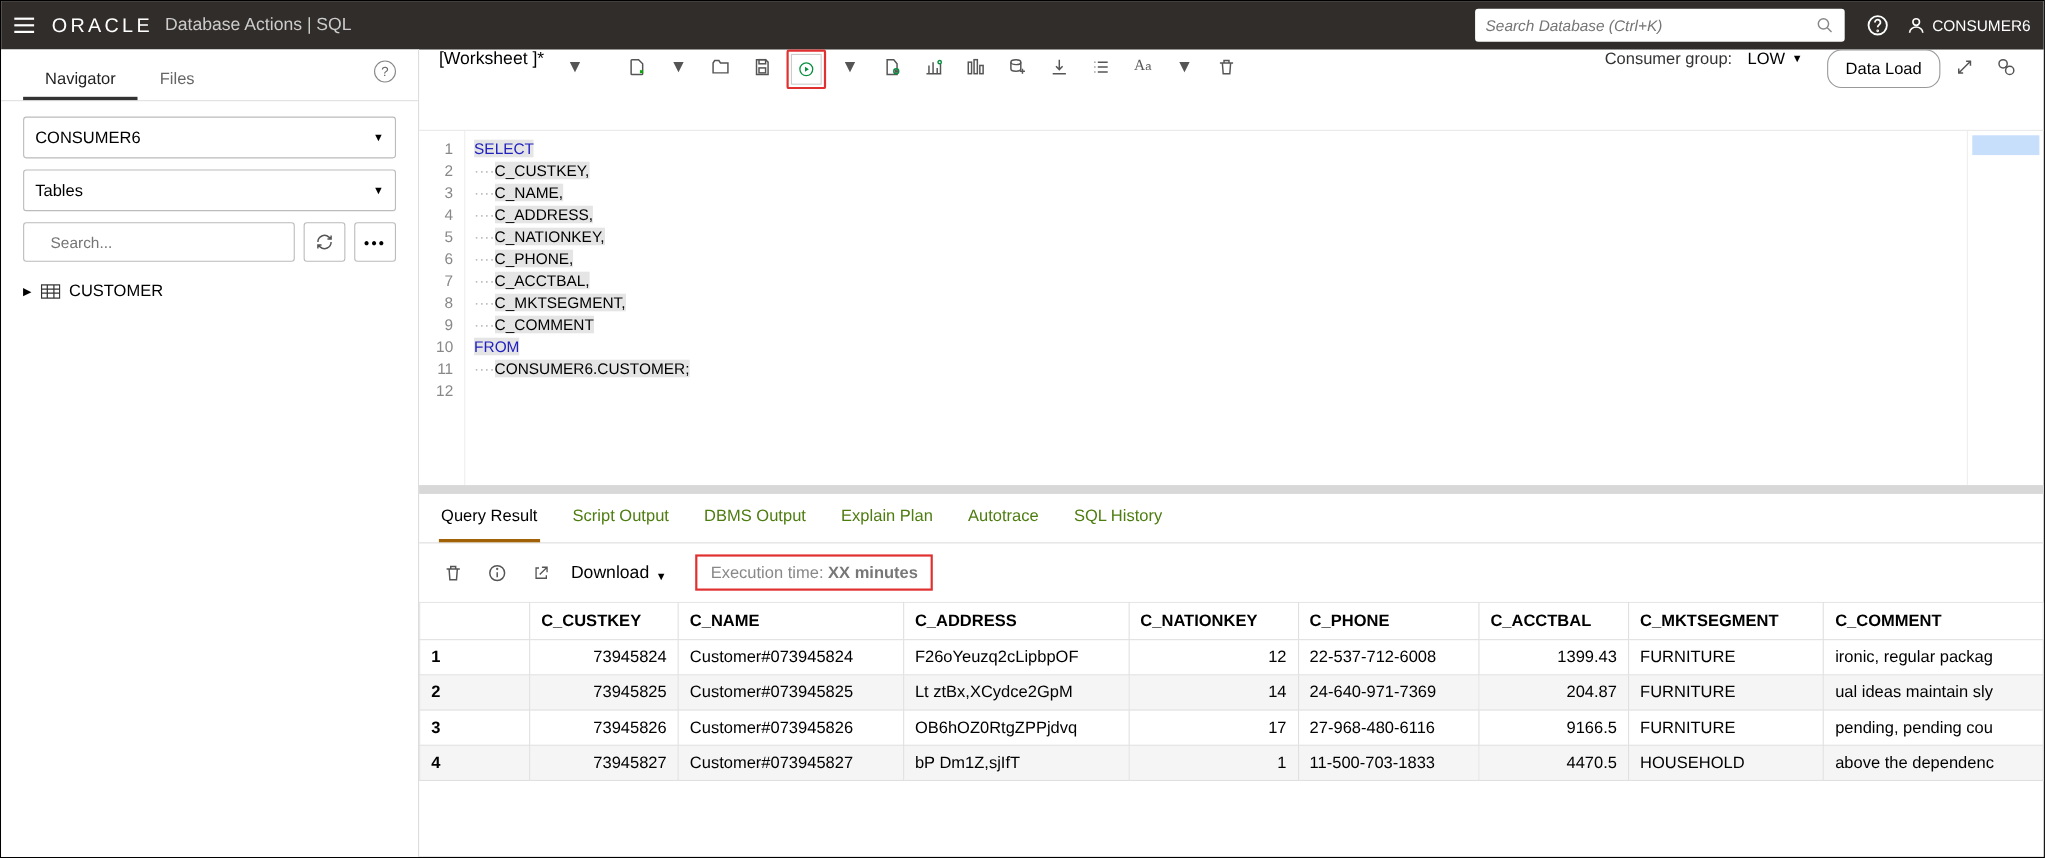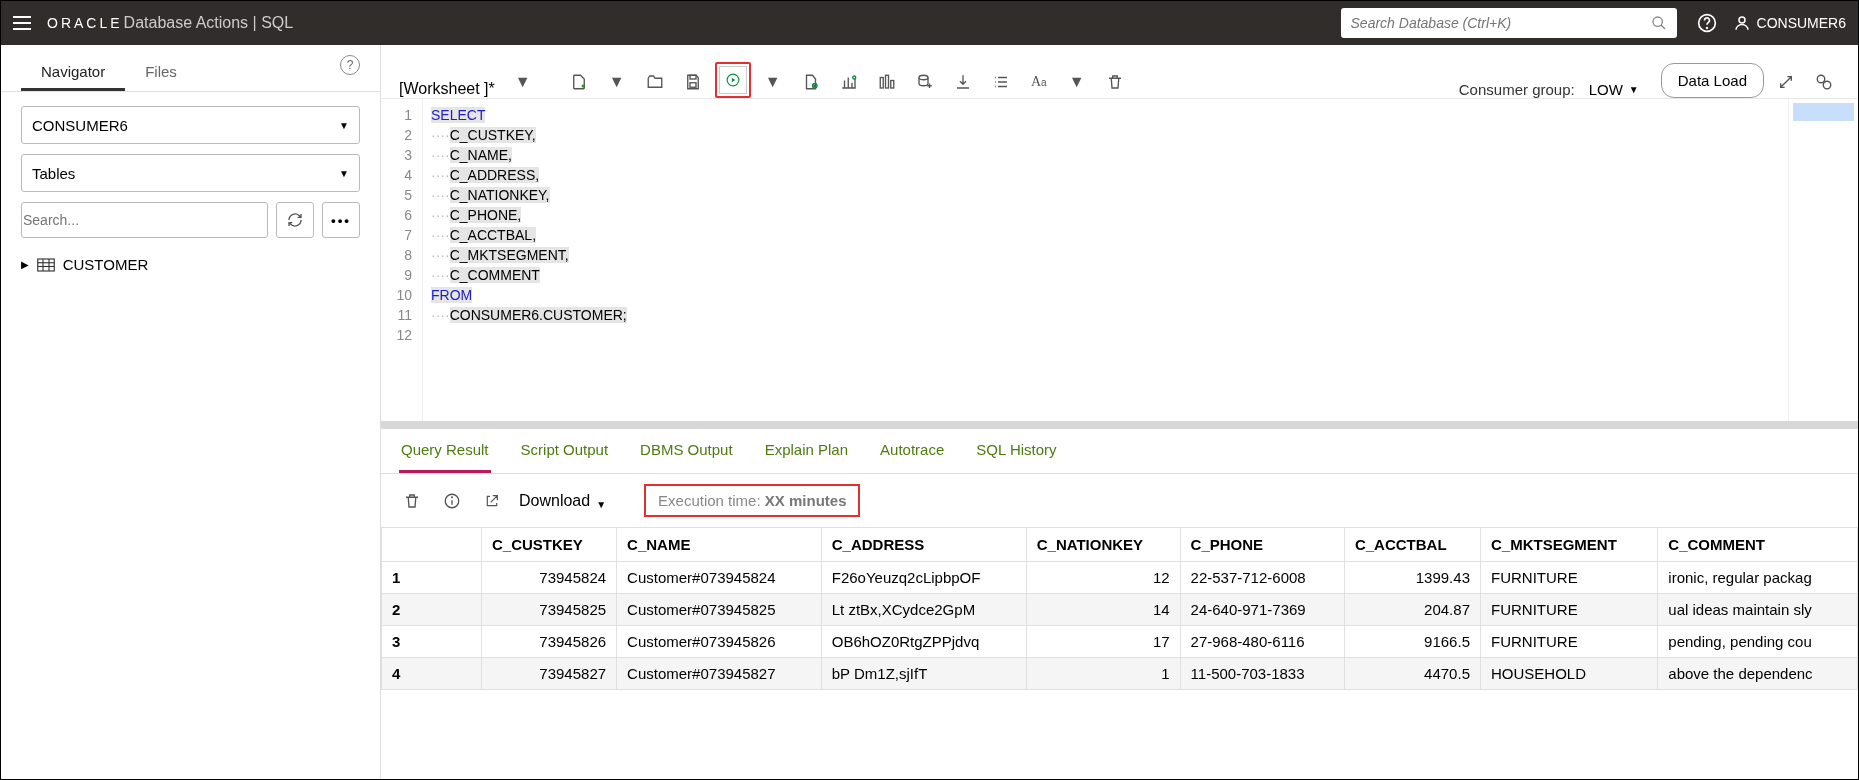--- a/index.html
+++ b/index.html
@@ -1,66 +1,66 @@
 <!DOCTYPE html>
 <html><head>
 <meta charset="utf-8">
 <style>
 *{box-sizing:border-box;margin:0;padding:0;font-family:-apple-system,BlinkMacSystemFont,"Segoe UI",Helvetica,Arial,sans-serif}
 body{width:1859px;height:780px;overflow:hidden;background:#fff;border:1px solid #000}
 .header{height:44px;background:#312d2a;color:#fff;display:flex;align-items:center;padding:0 12px}
 .hamburger{width:18px;height:14px;display:flex;flex-direction:column;justify-content:space-between;cursor:pointer;margin-right:16px}
 .hamburger span{height:2px;background:#fff;width:100%}
-.logo{font-size:14px;letter-spacing:3px;font-weight:400;margin-right:1px}
+.logo{font-size:18px;letter-spacing:3px;font-weight:400;margin-right:11px}
 .logo-sub{font-size:16px;color:#ccc}
 .header-spacer{flex:1}
 .search-box{background:#fff;height:30px;width:336px;border-radius:3px;display:flex;align-items:center;padding:0 10px;margin-right:12px}
 .search-box input{border:none;outline:none;flex:1;font-style:italic;color:#888;font-size:14px}
 .header-icon{width:36px;height:36px;display:flex;align-items:center;justify-content:center;color:#fff;cursor:pointer}
 .header-user{display:flex;align-items:center;gap:6px;margin-left:8px;font-size:14px}
 .main{display:flex;height:calc(100% - 44px)}
 .sidebar{width:380px;border-right:1px solid #ddd;background:#fff;padding:10px 0}
 .nav-tabs{display:flex;border-bottom:1px solid #e0e0e0;padding:0 20px;}
 .nav-tab{padding:8px 20px;font-size:15px;color:#666;cursor:pointer}
 .nav-tab.active{color:#222;border-bottom:3px solid #333;font-weight:500}
 .nav-help{margin-left:auto;width:20px;height:20px;border:1.5px solid #888;border-radius:50%;display:flex;align-items:center;justify-content:center;font-size:12px;color:#666;cursor:pointer}
 .sidebar-body{padding:14px 20px}
 .select{width:100%;height:38px;border:1px solid #bbb;border-radius:3px;padding:0 10px;background:#fff;font-size:15px;display:flex;align-items:center;justify-content:space-between;cursor:pointer;margin-bottom:10px}
 .select .caret{font-size:10px}
 .nav-search-row{display:flex;gap:8px;margin-bottom:14px}
-.nav-search{flex:1;height:36px;border:1px solid #bbb;border-radius:3px;padding:0 1px;font-size:14px}
+.nav-search{flex:1;height:36px;border:1px solid #bbb;border-radius:3px;padding:0 24px;font-size:14px}
 .icon-btn{width:38px;height:36px;border:1px solid #bbb;border-radius:3px;background:#fff;display:flex;align-items:center;justify-content:center;cursor:pointer}
 .tree-item{display:flex;align-items:center;gap:8px;padding:4px 0;font-size:15px;cursor:pointer}
 .tree-item .tri{font-size:10px}
 .content{flex:1;display:flex;flex-direction:column;min-width:0}
-.toolbar{height:54px;border-bottom:1px solid #e8e8e8;display:flex;align-items:flex-end;padding:0 18px;gap:6px}
+.toolbar{height:74px;border-bottom:1px solid #e8e8e8;display:flex;align-items:flex-start;padding:0 18px;gap:6px}
 .ws-label{font-size:16px;margin-right:6px}
 .tb-icon{width:32px;height:32px;display:flex;align-items:center;justify-content:center;cursor:pointer;color:#555;border-radius:3px}
 .run-btn{border:2px solid #e03030;padding:2px;border-radius:2px}
 .run-btn-inner{width:28px;height:28px;border:1px solid #ccc;display:flex;align-items:center;justify-content:center;cursor:pointer}
 .tb-spacer{flex:1}
 .consumer-label{font-size:15px;color:#333;margin-right:8px}
 .low-select{display:flex;align-items:center;gap:6px;font-size:15px;cursor:pointer;margin-right:16px}
 .data-load{border:1px solid #999;padding:8px 16px;border-radius:13px;font-size:15px;cursor:pointer;background:#fff}
 .editor-row{display:flex;height:330px;border-bottom:8px solid #d8d8d8}
 .editor{flex:1;display:flex;overflow:auto;font-family:Consolas,Monaco,monospace;font-size:14px}
 .gutter{width:42px;background:#fff;text-align:right;padding:6px 10px 6px 0;color:#888;line-height:20px;border-right:1px solid #eee}
 .code{padding:6px 8px;line-height:20px}
 .code .kw{color:#2020c0}
 .code .hl{background:#e5e5e5}
 .code .ind{color:#bbb}
 .minimap{width:70px;border-left:1px solid #eee;position:relative}
 .minimap-sel{position:absolute;top:4px;left:4px;right:4px;height:18px;background:#c8dffb}
 .result-tabs{display:flex;border-bottom:1px solid #ddd;padding:0 18px;gap:28px}
 .result-tab{padding:12px 2px;font-size:15px;color:#4d7c0f;cursor:pointer}
-.result-tab.active{color:#4d7c0f;border-bottom:3px solid #be185d;font-weight:500}
+.result-tab.active{color:#000000;border-bottom:3px solid #a16207;font-weight:500}
 .result-toolbar{display:flex;align-items:center;padding:10px 18px;gap:14px}
 .rt-icon{width:26px;height:26px;display:flex;align-items:center;justify-content:center;cursor:pointer;color:#555}
 .download{font-size:16px;display:flex;align-items:flex-end;gap:6px;cursor:pointer}
-.exec-time{border:2px solid #e03030;padding:6px 12px;font-size:15px;color:#888;margin-left:24px}
+.exec-time{border:2px solid #e03030;padding:6px 12px;font-size:15px;color:#888;margin-left:12px}
 .exec-time .bold{font-weight:600;color:#777}
 .grid{flex:1;overflow:auto}
 .grid table{width:100%;border-collapse:collapse;font-size:15px}
 .grid th{text-align:left;padding:8px 10px;border:1px solid #e0e0e0;font-weight:600;background:#fff}
 .grid td{padding:7px 10px;border:1px solid #e0e0e0;white-space:nowrap;overflow:hidden;text-overflow:ellipsis}
 .grid tr:nth-child(even) td{background:#f5f5f5}
 .grid .num{text-align:right}
 .grid .rownum{width:100px}
 svg{display:block}
 </style>

